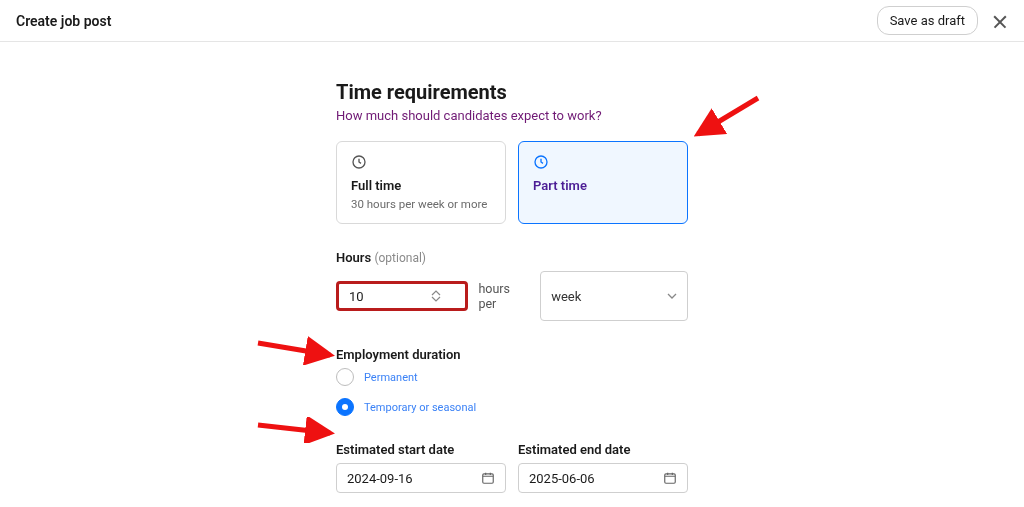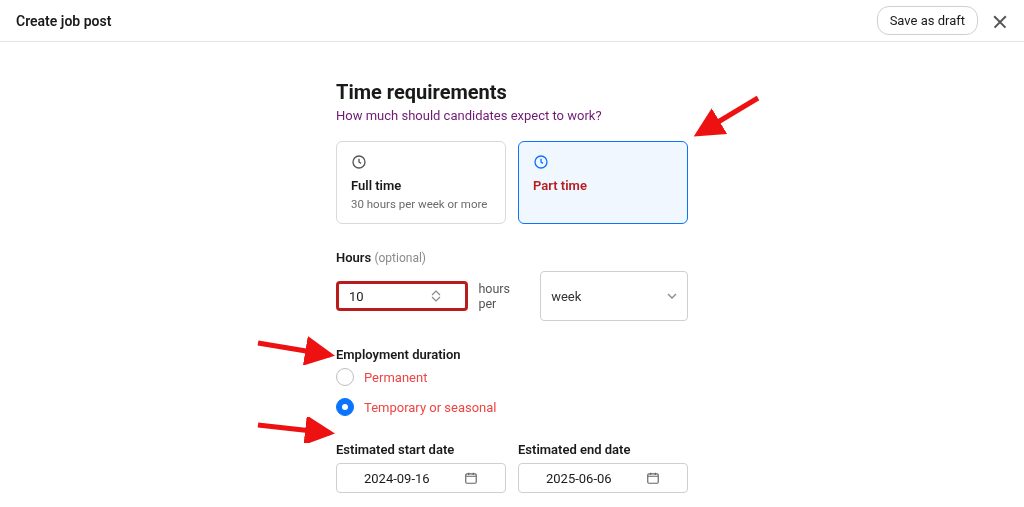--- a/index.html
+++ b/index.html
@@ -61,21 +61,21 @@
   .card.selected {
     border: 1.5px solid #0b74ff;
     background: #f0f7ff;
   }
   .card .ic {
     width: 16px; height: 16px;
     margin-bottom: 8px;
   }
   .card-title { font-weight: 600; font-size: 13px; margin-bottom: 4px; }
   .card-sub   { font-size: 11.5px; color: #6b6b6b; }
-  .card.selected .card-title { color: #b91c1c; }
+  .card.selected .card-title { color: #4c1d95; }
   .card.selected .card-sub   { color: #0b74ff; }
 
   .row-label { font-weight: 600; font-size: 13px; margin-bottom: 6px; }
   .row-label .opt { color: #8a8a8a; font-weight: 400; font-size: 12px; }
 
   .hours-row { display: flex; align-items: center; gap: 10px; margin-bottom: 26px; }
   .num-input {
     border: 3px solid #b91c1c; border-radius: 4px;
     padding: 6px 24px 6px 10px;
     width: 134px; height: 30px;
@@ -107,27 +107,27 @@
     border: 1.5px solid #bdbdbd;
     display: flex; align-items: center; justify-content: center;
   }
   .radio.on {
     border-color: #0b74ff;
     background: #0b74ff;
   }
   .radio.on::after {
     content: ""; width: 6px; height: 6px; border-radius: 50%; background: #fff;
   }
-  .radio-text { font-size: 13px; color: #ef4444; }
+  .radio-text { font-size: 11px; color: #3b82f6; }
 
   .dates { display: flex; gap: 12px; margin-bottom: 26px; }
   .date-col { flex: 1; }
   .date-field {
     border: 1px solid #cfcfcf; border-radius: 4px;
-    padding: 0 27px; height: 30px;
+    padding: 0 10px; height: 30px;
     display: flex; align-items: center; justify-content: space-between;
     font-size: 13px;
   }
 </style>
 </head>
 <body>
 
 <div class="header">
   <div class="header-title">Create job post</div>
   <div class="header-right">

